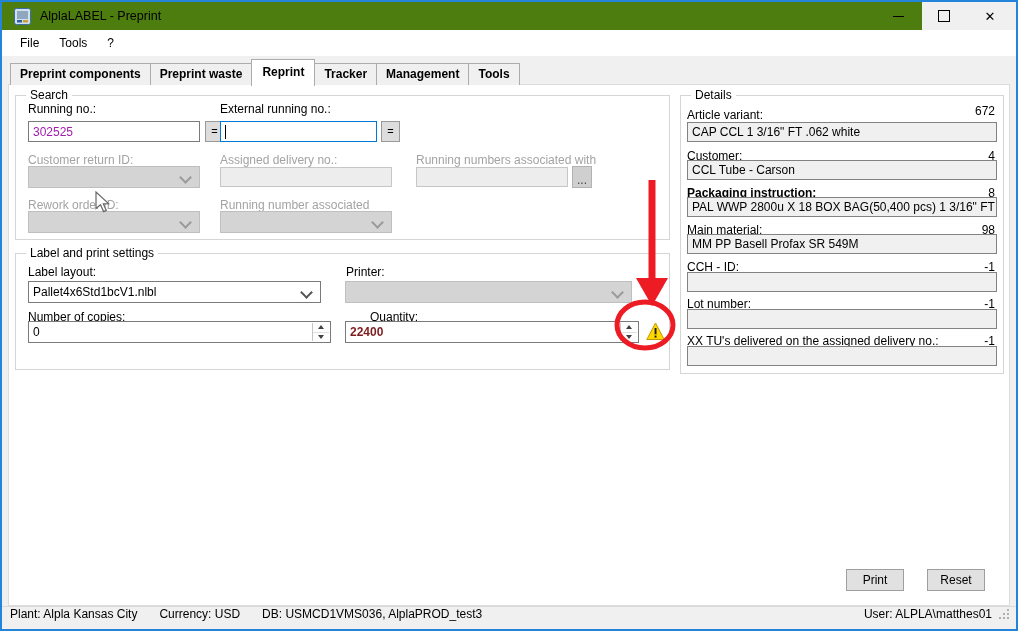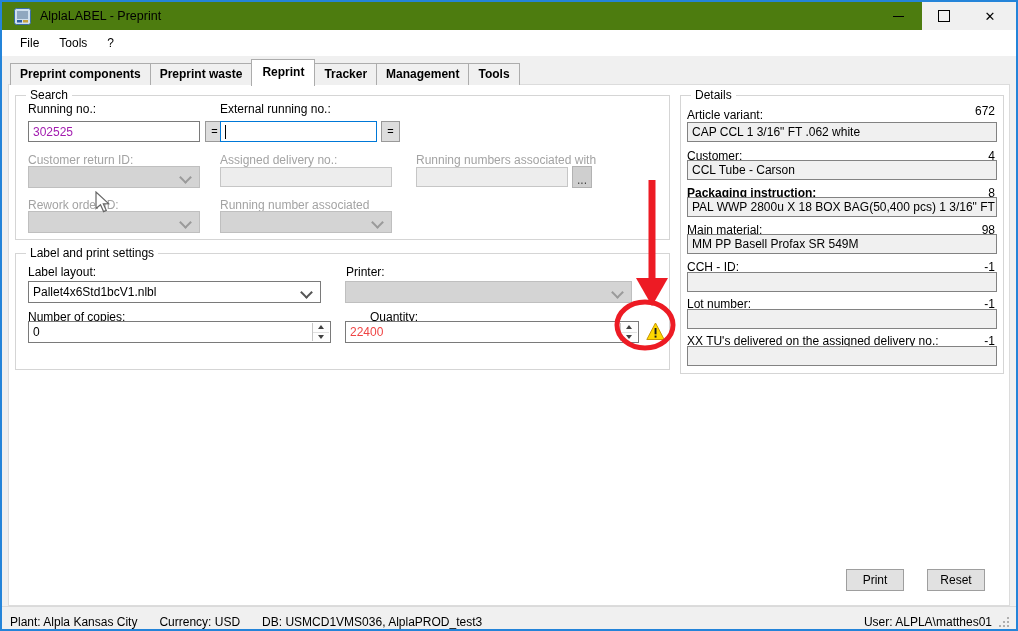--- a/index.html
+++ b/index.html
@@ -38,33 +38,33 @@
   .tbox.dis{background:#ededed;border:1px solid #c6c6c6;}
   .caret{position:absolute;left:4px;top:3px;width:1px;height:14px;background:#000;}
   .eqbtn{position:absolute;background:#dddddd;border:1px solid #999;box-sizing:border-box;text-align:center;line-height:19px;font-size:11px;}
   .browsebtn{position:absolute;background:#cfcfcf;border:1px solid #b2b2b2;box-sizing:border-box;text-align:center;line-height:10px;color:#444;font-size:12px;}
   .combo{position:absolute;box-sizing:border-box;border:1px solid #bfbfbf;background:#d4d4d4;}
   .combo.enabled{background:#fff;border:1px solid #7a7a7a;padding:3px 0 0 4px;}
   .chev{position:absolute;right:9px;top:6px;width:7px;height:7px;border-right:2px solid #9a9a9a;border-bottom:2px solid #9a9a9a;transform:rotate(45deg);}
   .combo.enabled .chev{border-color:#555;}
   .updown{position:absolute;border:1px solid #7a7a7a;background:#fff;box-sizing:border-box;}
   .updown input{position:absolute;left:0;top:0;width:calc(100% - 18px);height:100%;border:none;outline:none;background:transparent;font:inherit;padding-left:4px;box-sizing:border-box;}
-  .updown input.grayval{color:#ef4444;}
+  .updown input.grayval{color:#7f1d1d;font-weight:bold;}
   .spin{position:absolute;right:1px;top:1px;bottom:1px;width:16px;border-left:1px solid #c5c5c5;background:#fdfdfd;display:flex;flex-direction:column;}
   .spin .half{flex:1;display:flex;align-items:center;justify-content:center;}
   .spin .half+ .half{border-top:1px solid #e0e0e0;}
   .tri-up{width:0;height:0;border-left:3.5px solid transparent;border-right:3.5px solid transparent;border-bottom:4px solid #404040;}
   .tri-dn{width:0;height:0;border-left:3.5px solid transparent;border-right:3.5px solid transparent;border-top:4px solid #404040;}
   
   .dnum{position:absolute;right:8px;text-align:right;}
   .dbox{position:absolute;left:6px;width:310px;height:20px;background:#f0f0f0;border:1px solid #828282;box-sizing:border-box;line-height:18px;padding-left:4px;white-space:nowrap;overflow:hidden;}
   
   .btn{position:absolute;width:58px;height:22px;background:#e1e1e1;border:1px solid #9e9e9e;box-sizing:border-box;text-align:center;line-height:20px;}
   
-  .statusbar{left:2px;top:606px;width:1014px;height:23px;background:#f0f0f0;border-top:1px solid #dadada;display:flex;align-items:flex-end;box-sizing:border-box;padding:0 6px 0 8px;}
+  .statusbar{left:2px;top:606px;width:1014px;height:23px;background:#f0f0f0;border-top:1px solid #dadada;display:flex;align-items:flex-start;box-sizing:border-box;padding:0 6px 0 8px;}
   .status-left span{margin-right:22px;}
   .status-right{margin-left:auto;display:flex;align-items:center;}
   .overlay{z-index:40;pointer-events:none;}
   .cursor{z-index:60;pointer-events:none;}
 </style>
 </head>
 <body>
 
 <div class="abs titlebar">
   <svg class="abs app-icon" viewBox="0 0 17 17">

